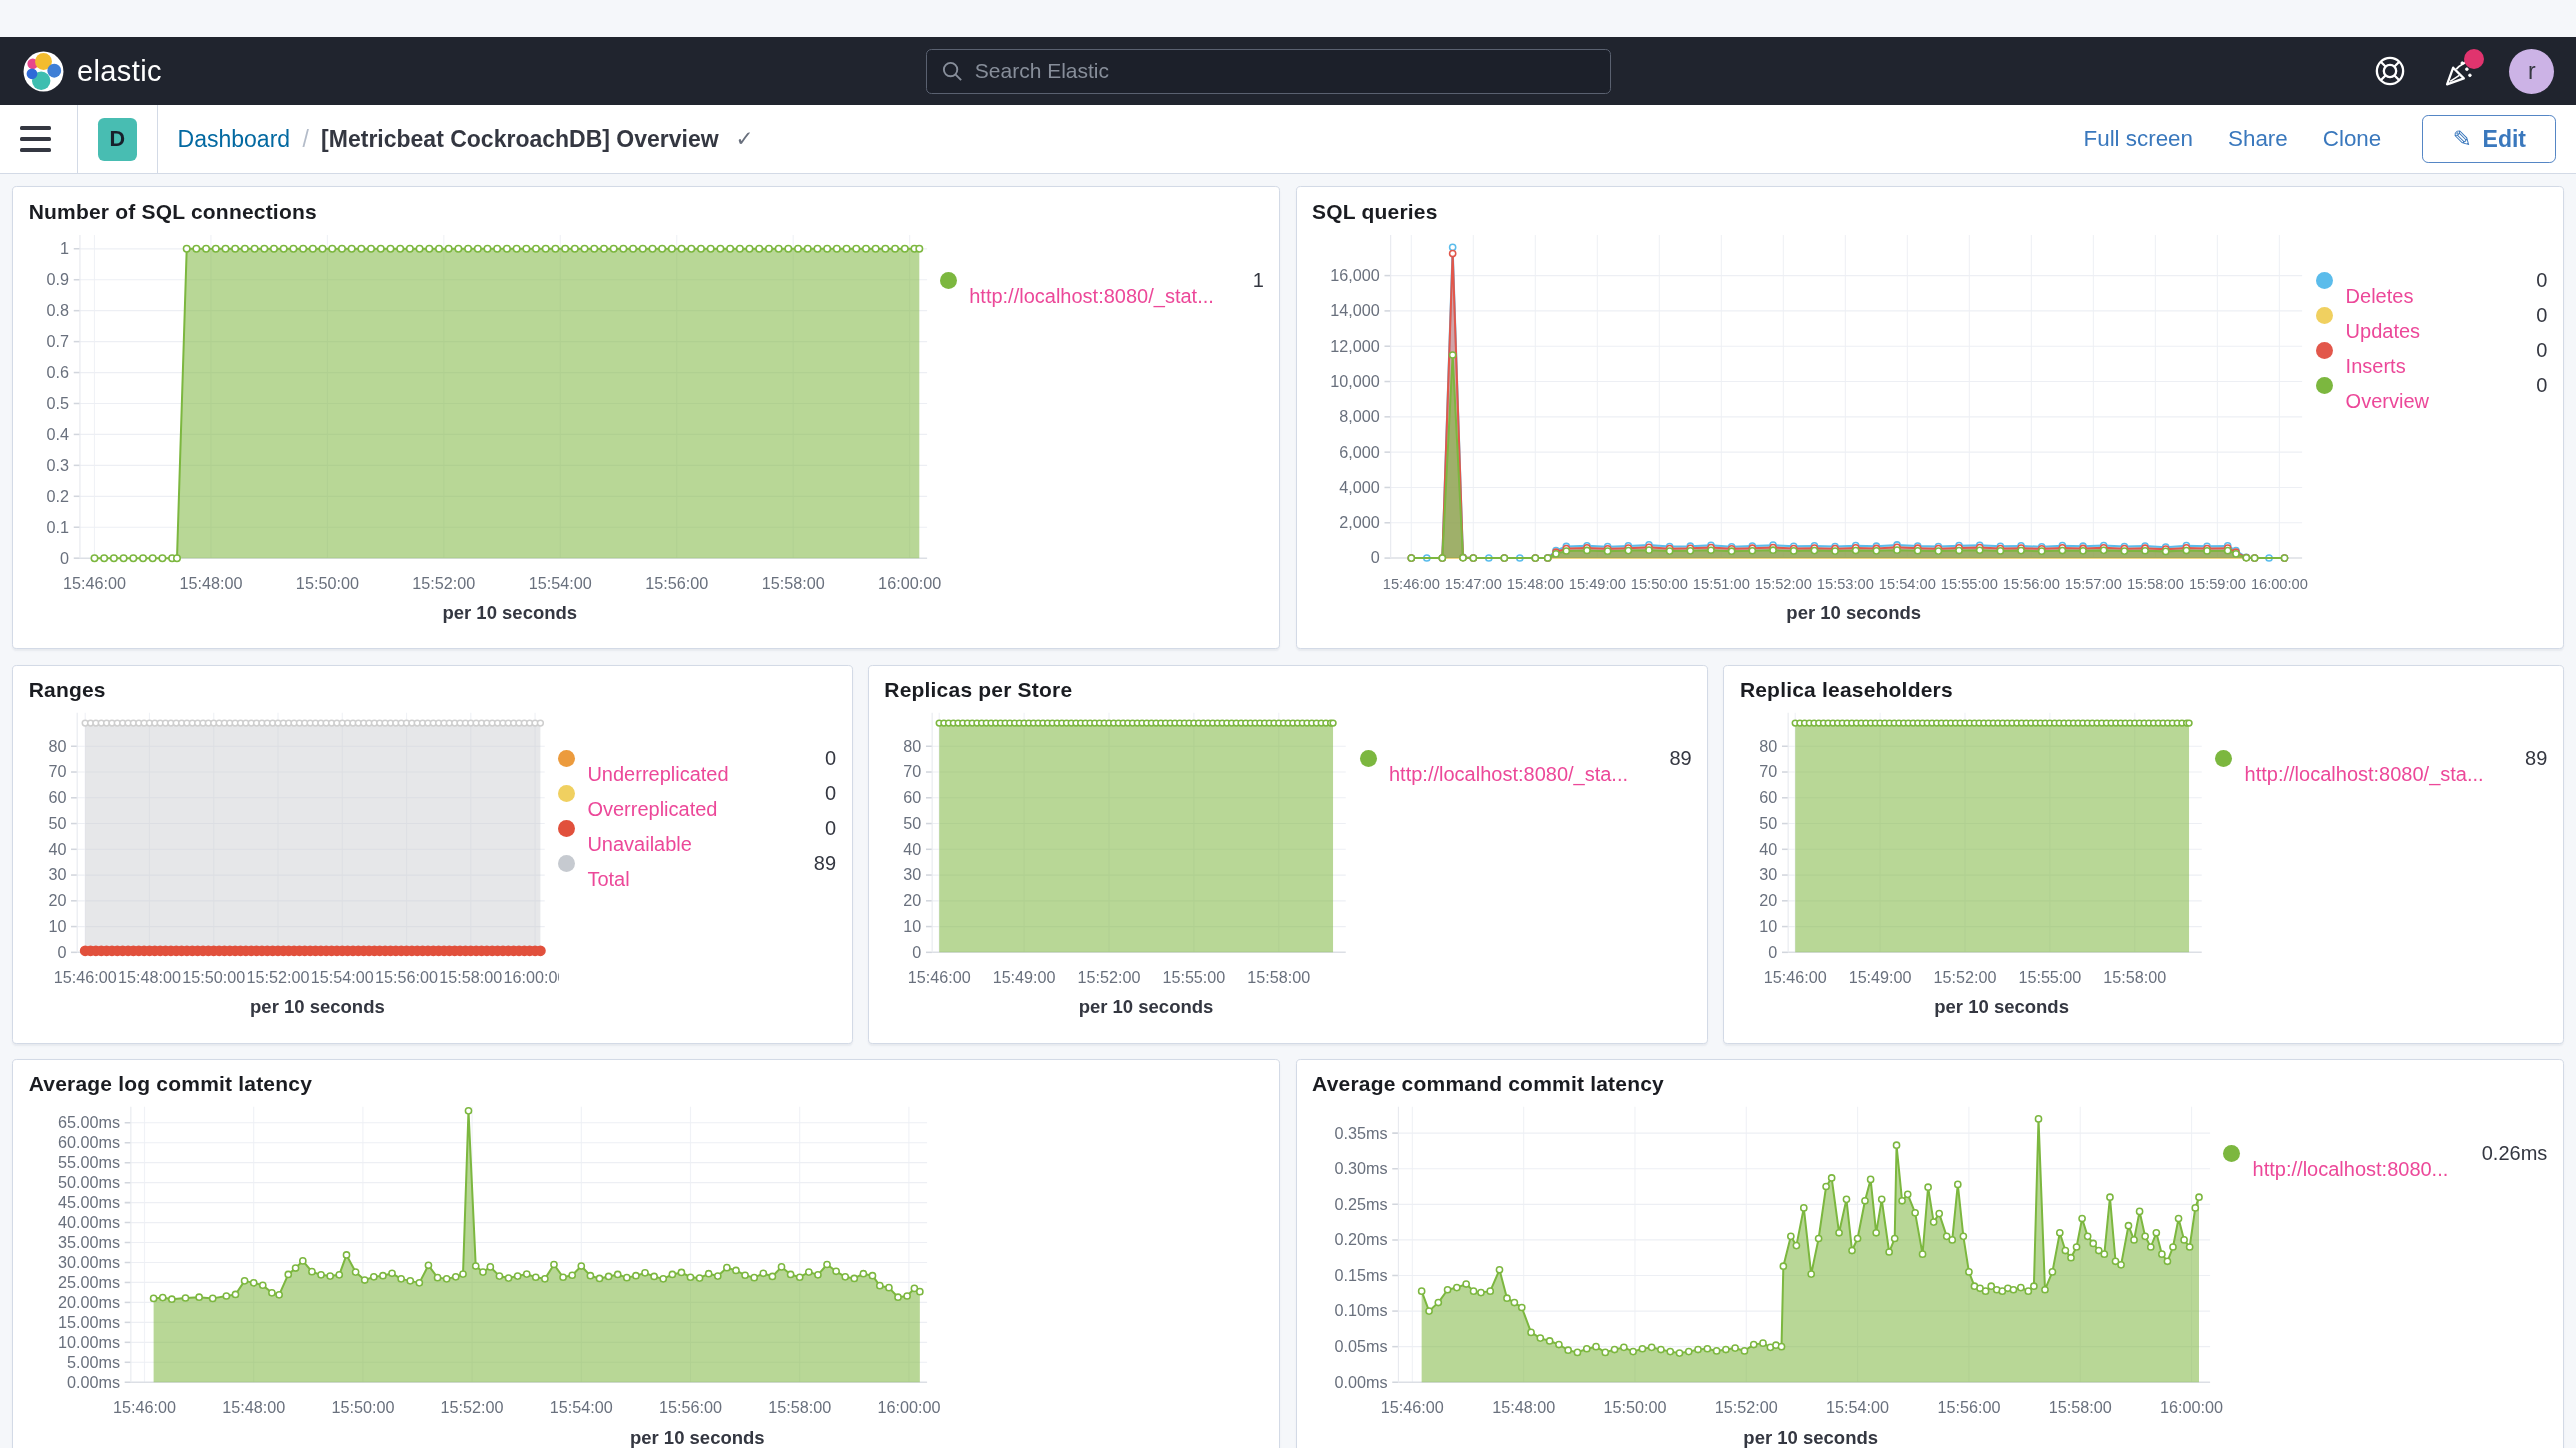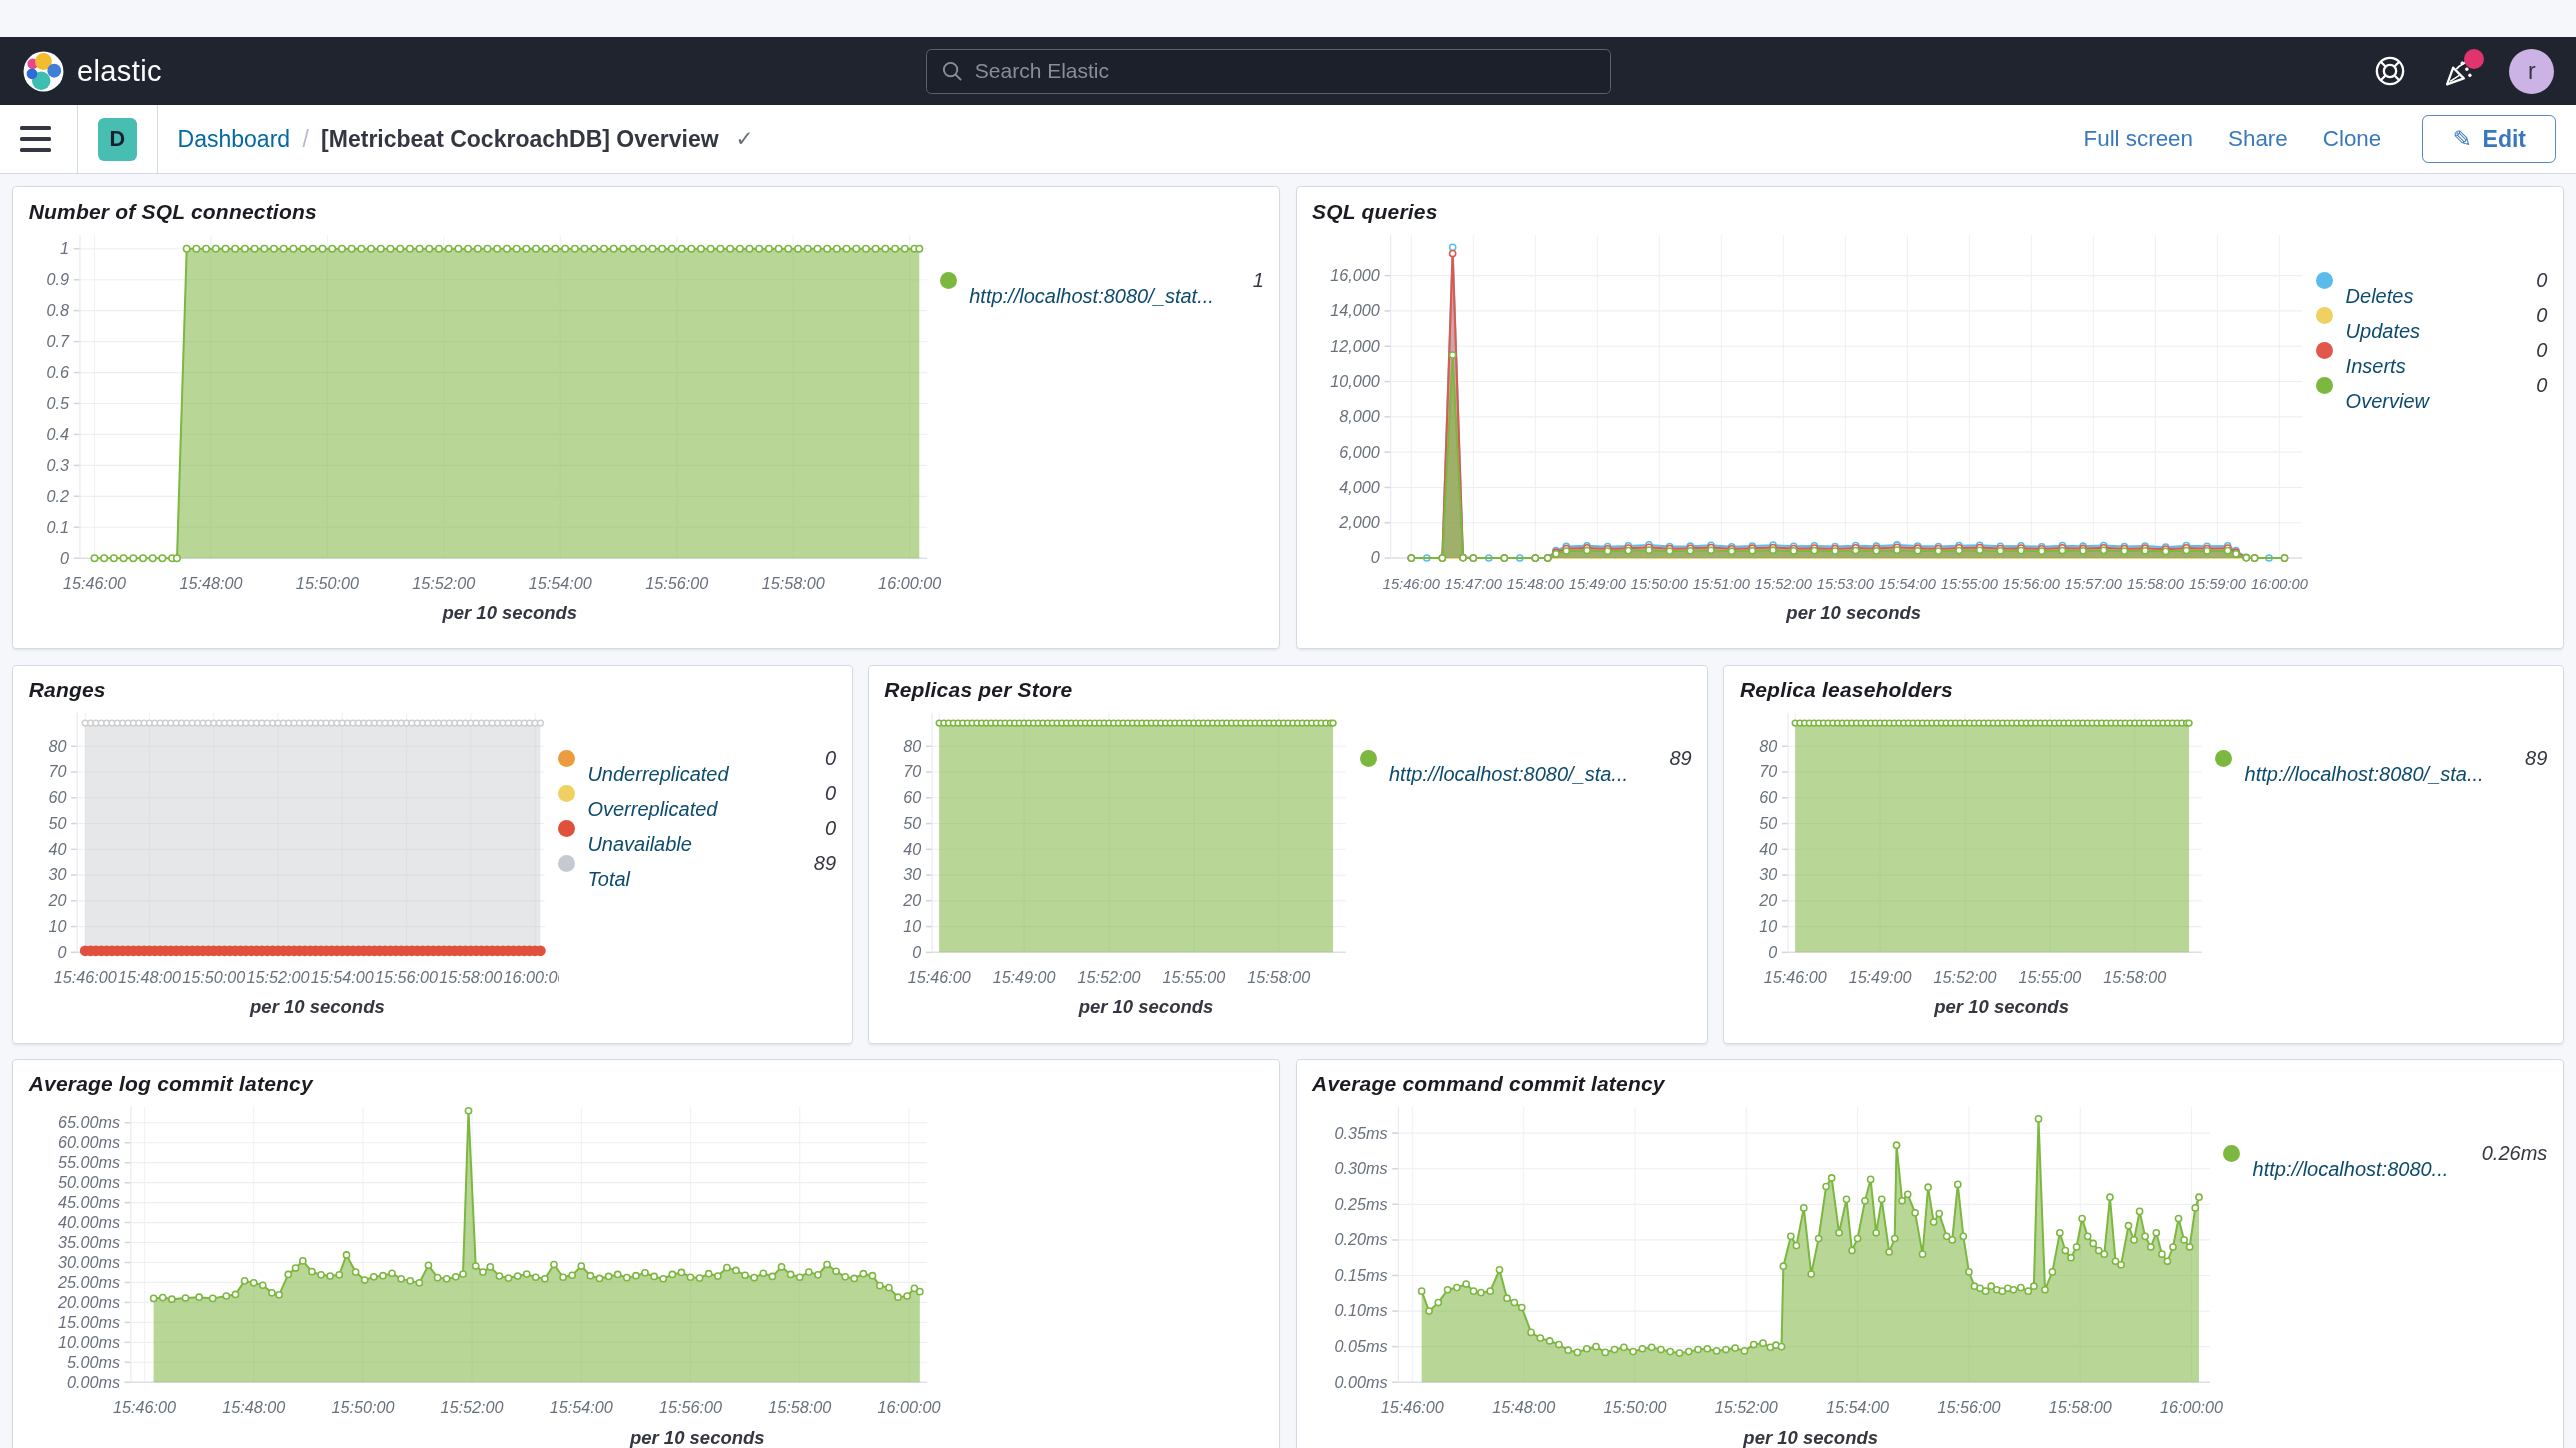--- a/index.html
+++ b/index.html
@@ -27,34 +27,34 @@
   .crumb-root { color:#0369a1; text-decoration:none; cursor:pointer; }
   .crumb-sep { color:#b4bcc9; }
   .crumb-title { color:#343741; font-weight:600; }
   .crumb-check { color:#69707d; font-size:21.6px; margin-left:4.6px; cursor:pointer; }
   .toolbar-right { margin-left:auto; display:flex; align-items:center; gap:35px; }
   .tb-link { color:#3a78bd; font-size:22.4px; text-decoration:none; cursor:pointer; }
   .edit-btn { display:flex; align-items:center; gap:10.8px; border:1.5px solid #5586c5; color:#3a78bd; background:#fff; font-size:23px; font-weight:600; font-family:inherit; border-radius:6.2px; padding:9.3px 29px; margin-left:6.2px; cursor:pointer; }
 
   
   main { padding:12.3px; display:flex; flex-direction:column; gap:15.4px; }
-  .row { display:grid; gap:15.4px;font-style:italic; }
+  .row { display:grid; gap:15.4px; }
   .row1 { grid-template-columns: 1fr 1fr; height:463px; }
   .row2 { grid-template-columns: 1fr 1fr 1fr; height:379px; }
   .row3 { grid-template-columns: 1fr 1fr; height:415px; }
   .panel { background:#ffffff; border:0.8px solid #d3dae6; border-radius:4.6px; box-shadow:0 1.5px 1.5px rgba(152,162,179,0.15); padding:12.3px 15.4px; display:flex; flex-direction:column; overflow:hidden; }
   .panel-title { font-size:21px; font-weight:700; color:#1a1c21; letter-spacing:0.2px; }
   .panel-body { flex:1; display:flex; min-height:0; }
   .chart-col { flex:1; display:flex; flex-direction:column; min-width:0; }
   .chart-box { flex:1; min-height:0; }
   .caption { height:34px; text-align:center; font-size:18.5px; font-weight:700; color:#343741; }
   .legend { padding-top:43px; display:flex; flex-direction:column; gap:7px; }
   .legend-row { display:flex; align-items:center; gap:12.3px; height:28px; cursor:pointer; }
   .dot { width:17px; height:17px; border-radius:50%; flex:0 0 auto; }
-  .l-label { font-size:20px; color:#0c4a6e; white-space:nowrap; overflow:hidden; flex:1;margin-top:32px; }
+  .l-label { font-size:20px; color:#ec4899; white-space:nowrap; overflow:hidden; flex:1;margin-top:32px; }
   .l-value { font-size:20px; color:#343741; text-align:right; }
   .lg-w1 { width:324px; } .lg-w2 { width:231px; } .lg-w3 { width:278px; } .lg-w4 { width:332px; }
 </style>
 </head>
 <body>
 
 <header class="topbar">
   <div class="brand">
     <svg width="43" height="43" viewBox="0 0 56 56">
       <circle cx="28" cy="28" r="26" fill="#ffffff"></circle>

